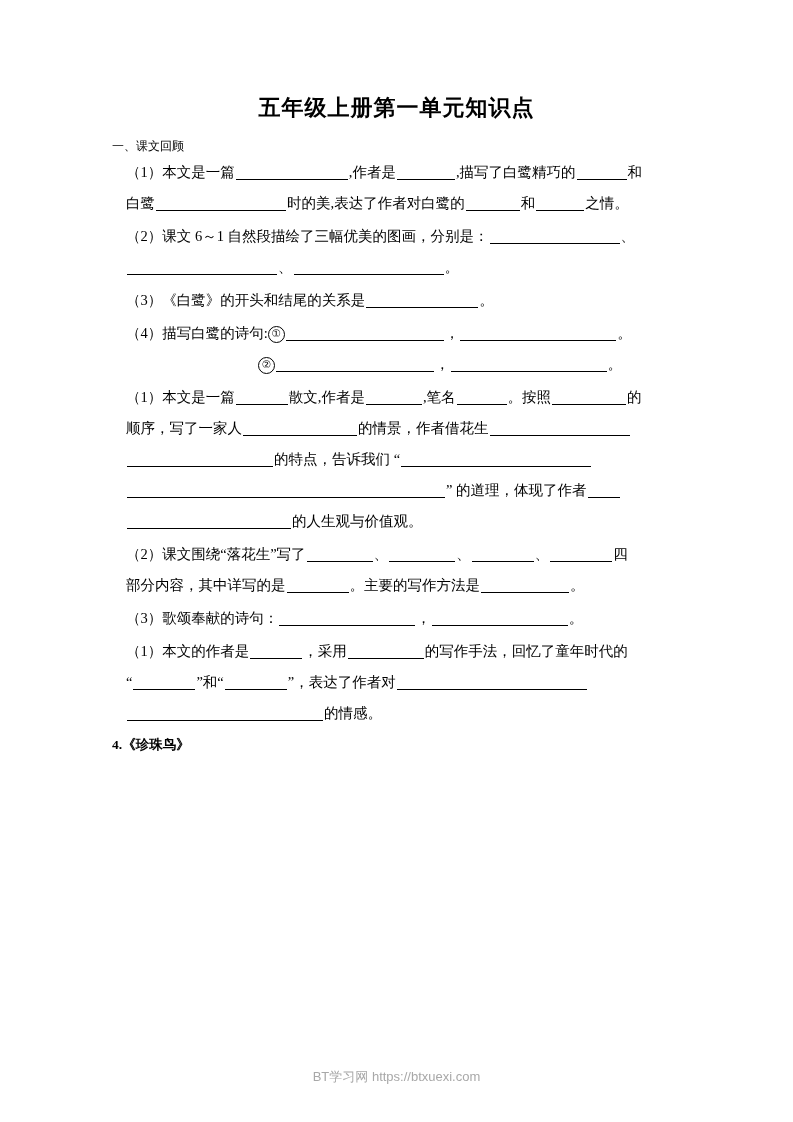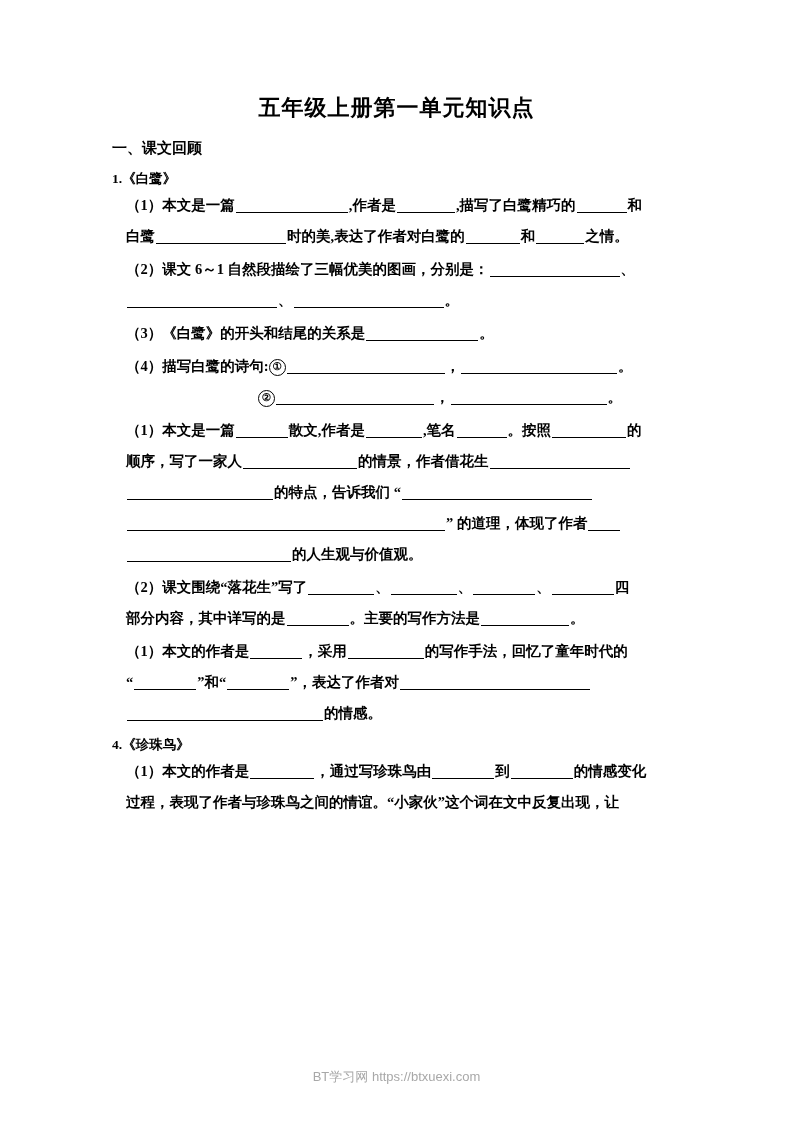--- a/index.html
+++ b/index.html
@@ -26,39 +26,38 @@
   .doc-title {
     text-align: center;
     font-size: 22px;
     font-weight: bold;
     letter-spacing: 1px;
     margin: 0;
     padding-top: 95px;
     line-height: 1.2;
   }
   .section-heading {
-    font-size: 15px;
-    font-weight: bold;
+    font-size: 12px;
+    font-weight: normal;
     margin: 17px 0 0 0;
     line-height: 1.35;
   }
   .lesson-heading {
     font-size: 13.5px;
     font-weight: bold;
     margin: 11px 0 0 0;
     line-height: 1.35;
   }
   .q {
     font-size: 14.5px;
     line-height: 31px;
     margin: 2px 0 0 0;
     text-align: justify;
     text-justify: inter-character;
     word-break: break-all;
-    font-weight: bold;
   }
   .q.indent { text-indent: 0; padding-left: 14px; }
   
   .bl {
     display: inline-block;
     border-bottom: 1.3px solid #000;
     height: 15px;
     vertical-align: -3px;
     margin: 0 1px;
   }
@@ -95,23 +94,20 @@
 </style>
 </head>
 <body>
 
 <div class="page">
 
   <h1 class="doc-title">五年级上册第一单元知识点</h1>
 
   <div class="section-heading">一、课文回顾</div>
 
-  <div class="lesson-heading">
-    <span>1.</span><span>《白鹭》</span>
-  </div>
 
   <div class="q indent">
     <span>（1）</span><span>本文是一篇</span><span class="bl" style="width:112px"></span><span>,作者是</span><span class="bl" style="width:58px"></span><span>,描写了白鹭精巧的</span><span class="bl" style="width:50px"></span><span>和</span><br><span>白鹭</span><span class="bl" style="width:130px"></span><span>时的美,表达了作者对白鹭的</span><span class="bl" style="width:54px"></span><span>和</span><span class="bl" style="width:48px"></span><span>之情。</span>
   </div>
 
   <div class="q indent">
     <span>（2）</span><span>课文 6～1 自然段描绘了三幅优美的图画，分别是：</span><span class="bl" style="width:130px"></span><span>、</span><br><span class="bl" style="width:150px"></span><span>、</span><span class="bl" style="width:150px"></span><span>。</span>
   </div>
 
   <div class="q indent">
@@ -124,30 +120,30 @@
 
 
   <div class="q indent">
     <span>（1）</span><span>本文是一篇</span><span class="bl" style="width:52px"></span><span>散文,作者是</span><span class="bl" style="width:56px"></span><span>,笔名</span><span class="bl" style="width:50px"></span><span>。按照</span><span class="bl" style="width:74px"></span><span>的</span><br><span>顺序，写了一家人</span><span class="bl" style="width:114px"></span><span>的情景，作者借花生</span><span class="bl" style="width:140px"></span><br><span class="bl" style="width:146px"></span><span>的特点，告诉我们 “</span><span class="bl" style="width:190px"></span><br><span class="bl" style="width:318px"></span><span>” 的道理，体现了作者</span><span class="bl" style="width:32px"></span><br><span class="bl" style="width:164px"></span><span>的人生观与价值观。</span>
   </div>
 
   <div class="q indent">
     <span>（2）</span><span>课文围绕“落花生”写了</span><span class="bl" style="width:66px"></span><span>、</span><span class="bl" style="width:66px"></span><span>、</span><span class="bl" style="width:62px"></span><span>、</span><span class="bl" style="width:62px"></span><span>四</span><br><span>部分内容，其中详写的是</span><span class="bl" style="width:62px"></span><span>。主要的写作方法是</span><span class="bl" style="width:88px"></span><span>。</span>
   </div>
 
+  <div class="q indent">
+    <span>（3）</span><span>歌颂奉献的诗句：</span><span class="bl" style="width:136px"></span><span>，</span><span class="bl" style="width:136px"></span><span>。</span>
+  </div>
 
 
   <div class="q indent">
     <span>（1）</span><span>本文的作者是</span><span class="bl" style="width:52px"></span><span>，采用</span><span class="bl" style="width:76px"></span><span>的写作手法，回忆了童年时代的</span><br><span>“</span><span class="bl" style="width:62px"></span><span>”和“</span><span class="bl" style="width:62px"></span><span>”，表达了作者对</span><span class="bl" style="width:190px"></span><br><span class="bl" style="width:196px"></span><span>的情感。</span>
   </div>
 
 
   <div class="lesson-heading" style="margin-top:7px">
     <span>4.</span><span>《珍珠鸟》</span>
   </div>
 
-  <div class="q indent">
-    <span>（1）</span><span>本文的作者是</span><span class="bl" style="width:64px"></span><span>，通过写珍珠鸟由</span><span class="bl" style="width:62px"></span><span>到</span><span class="bl" style="width:62px"></span><span>的情感变化</span><br><span>过程，表现了作者与珍珠鸟之间的情谊。“小家伙”这个词在文中反复出现，让</span>
-  </div>
 
 </div>
 
 <div class="footer">BT学习网 https://btxuexi.com</div>
 
 </body></html>

